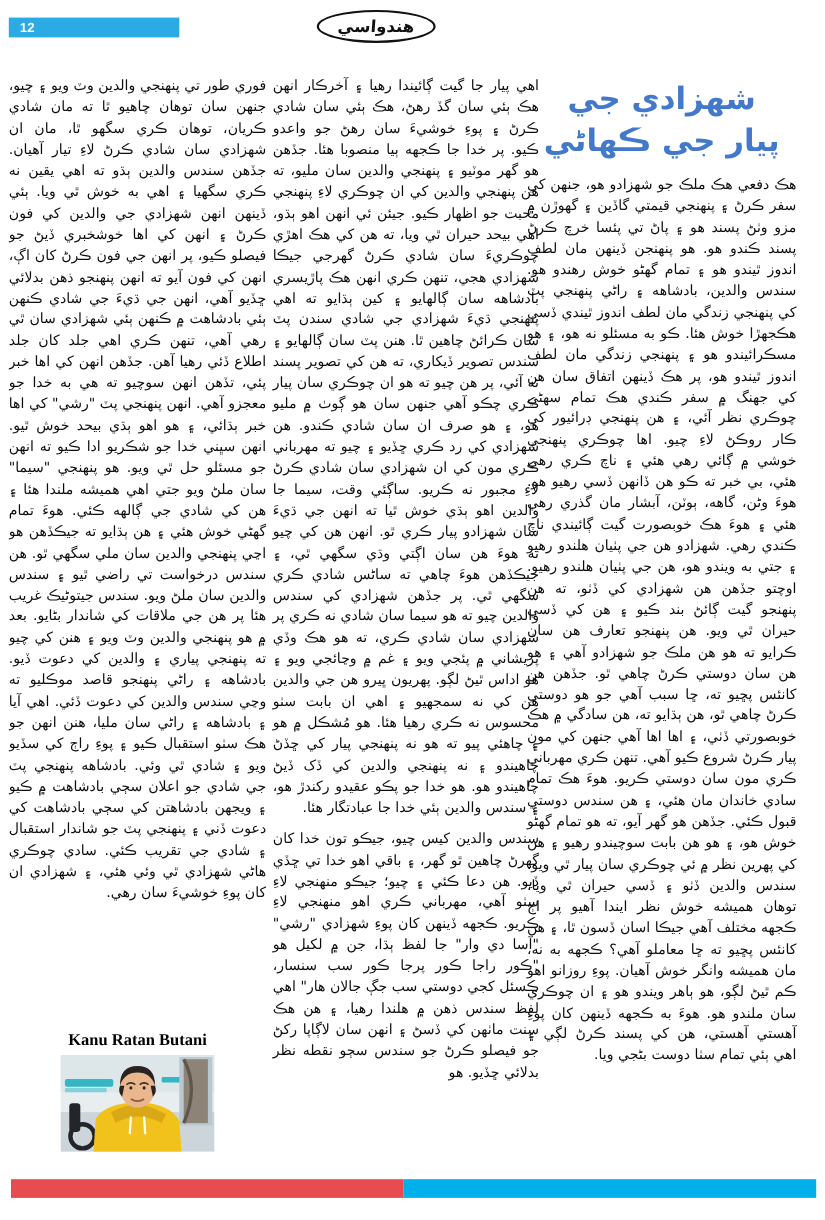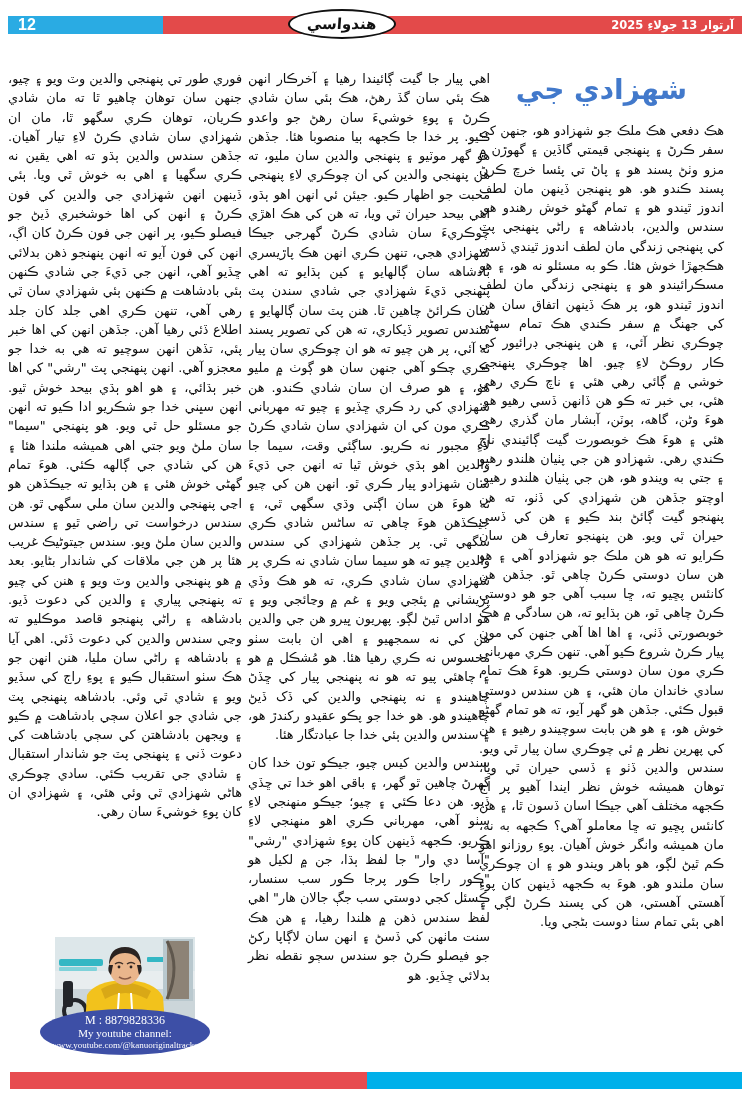--- a/index.html
+++ b/index.html
@@ -1,21 +1,21 @@
 <!DOCTYPE html>
 <html lang="sd" dir="ltr"><head>
 <meta charset="utf-8">
 <style>
   html,body{margin:0;padding:0;background:#ffffff;}
   body{width:750px;height:1109px;position:relative;font-family:"DejaVu Sans",sans-serif;overflow:hidden;}
 
   
   .header-bar{position:absolute;top:16px;left:8px;width:734px;height:18px;display:flex;}
   .header-blue{width:155px;height:100%;background:#2aabe3;display:flex;align-items:center;}
-  .page-num{color:#fff;font-weight:bold;font-size:16px;padding-left:10px;font-family:"Liberation Sans",sans-serif;}
+  .page-num{color:#fff;font-weight:bold;font-size:12px;padding-left:10px;font-family:"Liberation Sans",sans-serif;}
   .header-red{flex:1;height:100%;background:#e34a4a;display:flex;align-items:center;justify-content:flex-end;}
   .header-date{direction:rtl;color:#fff;font-weight:bold;font-size:11.5px;padding-left:8px;padding-right:8px;white-space:nowrap;}
   .masthead-oval{position:absolute;left:288px;top:9px;width:108px;height:30px;background:#fff;border:2.5px solid #111;
     border-radius:50%;display:flex;align-items:center;justify-content:center;box-sizing:border-box;}
   .masthead-text{direction:rtl;font-weight:bold;font-size:15px;color:#111;line-height:1;transform:skewX(-4deg);}
 
   
   .content{position:absolute;top:45px;left:8px;width:734px;height:1020px;}
   .col{position:absolute;top:0;direction:rtl;text-align:justify;font-size:12.8px;line-height:19.3px;color:#0c0c0c;margin-top:24px;}
   .col p{margin:0;}
@@ -43,48 +43,47 @@
   .footer-red{width:357px;height:100%;background:#e74c50;}
   .footer-cyan{flex:1;height:100%;background:#00b0ea;}
 </style>
 </head>
 <body>
 
 <div class="header-bar">
   <div class="header-blue">
     <span class="page-num">12</span>
   </div>
-  <div class="header-red">
-    <span class="header-date">آرتوار 13 جولاءِ 2025</span>
-  </div>
 </div>
 <div class="masthead-oval">
   <span class="masthead-text">هندواسي</span>
 </div>
 
 <div class="content">
 
   <div class="col col-right">
     <div class="article-title">
       <div>شهزادي جي</div>
+      <div>پيار جي ڪهاڻي</div>
     </div>
     <p>هڪ دفعي هڪ ملڪ جو شهزادو هو، جنهن کي سفر ڪرڻ ۽ پنهنجي قيمتي گاڏين ۽ گهوڙن ۾ مزو وٺڻ پسند هو ۽ پاڻ تي پئسا خرچ ڪرڻ پسند ڪندو هو. هو پنهنجن ڏينهن مان لطف اندوز ٿيندو هو ۽ تمام گهڻو خوش رهندو هو. سندس والدين، بادشاهه ۽ راڻي پنهنجي پٽ کي پنهنجي زندگي مان لطف اندوز ٿيندي ڏسي هڪجهڙا خوش هئا. ڪو به مسئلو نه هو، ۽ هو مسڪرائيندو هو ۽ پنهنجي زندگي مان لطف اندوز ٿيندو هو، پر هڪ ڏينهن اتفاق سان هن کي جهنگ ۾ سفر ڪندي هڪ تمام سهڻي چوڪري نظر آئي، ۽ هن پنهنجي ڊرائيور کي ڪار روڪڻ لاءِ چيو. اها چوڪري پنهنجي خوشي ۾ ڳائي رهي هئي ۽ ناچ ڪري رهي هئي، بي خبر ته ڪو هن ڏانهن ڏسي رهيو هو. هوءَ وڻن، گاهه، ٻوٽن، آبشار مان گذري رهي هئي ۽ هوءَ هڪ خوبصورت گيت ڳائيندي ناچ ڪندي رهي. شهزادو هن جي پٺيان هلندو رهيو ۽ جتي به ويندو هو، هن جي پٺيان هلندو رهيو. اوچتو جڏهن هن شهزادي کي ڏٺو، ته هن پنهنجو گيت ڳائڻ بند ڪيو ۽ هن کي ڏسي حيران ٿي ويو. هن پنهنجو تعارف هن سان ڪرايو ته هو هن ملڪ جو شهزادو آهي ۽ هو هن سان دوستي ڪرڻ چاهي ٿو. جڏهن هن کانئس پڇيو ته، ڇا سبب آهي جو هو دوستي ڪرڻ چاهي ٿو، هن ٻڌايو ته، هن سادگي ۾ هڪ خوبصورتي ڏٺي، ۽ اها اها آهي جنهن کي مون پيار ڪرڻ شروع ڪيو آهي. تنهن ڪري مهرباني ڪري مون سان دوستي ڪريو. هوءَ هڪ تمام سادي خاندان مان هئي، ۽ هن سندس دوستي قبول ڪئي. جڏهن هو گهر آيو، ته هو تمام گهڻو خوش هو، ۽ هو هن بابت سوچيندو رهيو ۽ هن کي پهرين نظر ۾ ئي چوڪري سان پيار ٿي ويو. سندس والدين ڏٺو ۽ ڏسي حيران ٿي ويا، توهان هميشه خوش نظر ايندا آهيو پر اڄ ڪجهه مختلف آهي جيڪا اسان ڏسون ٿا، ۽ هن کانئس پڇيو ته ڇا معاملو آهي؟ ڪجهه به نه، مان هميشه وانگر خوش آهيان. پوءِ روزانو اهو ڪم ٿيڻ لڳو، هو ٻاهر ويندو هو ۽ ان چوڪري سان ملندو هو. هوءَ به ڪجهه ڏينهن کان پوءِ آهستي آهستي، هن کي پسند ڪرڻ لڳي ۽ اهي ٻئي تمام سٺا دوست بڻجي ويا.</p>
   </div>
 
   <div class="col col-middle">
     <p>اهي پيار جا گيت ڳائيندا رهيا ۽ آخرڪار انهن هڪ ٻئي سان گڏ رهڻ، هڪ ٻئي سان شادي ڪرڻ ۽ پوءِ خوشيءَ سان رهڻ جو واعدو ڪيو. پر خدا جا ڪجهه ٻيا منصوبا هئا. جڏهن هو گهر موٽيو ۽ پنهنجي والدين سان مليو، ته هن پنهنجي والدين کي ان چوڪري لاءِ پنهنجي محبت جو اظهار ڪيو. جيئن ئي انهن اهو ٻڌو، اهي بيحد حيران ٿي ويا، ته هن کي هڪ اهڙي چوڪريءَ سان شادي ڪرڻ گهرجي جيڪا شهزادي هجي، تنهن ڪري انهن هڪ پاڙيسري بادشاهه سان ڳالهايو ۽ کين ٻڌايو ته اهي پنهنجي ڌيءَ شهزادي جي شادي سندن پٽ سان ڪرائڻ چاهين ٿا. هنن پٽ سان ڳالهايو ۽ سندس تصوير ڏيکاري، ته هن کي تصوير پسند نه آئي، پر هن چيو ته هو ان چوڪري سان پيار ڪري چڪو آهي جنهن سان هو ڳوٺ ۾ مليو هو، ۽ هو صرف ان سان شادي ڪندو. هن شهزادي کي رد ڪري ڇڏيو ۽ چيو ته مهرباني ڪري مون کي ان شهزادي سان شادي ڪرڻ لاءِ مجبور نه ڪريو. ساڳئي وقت، سيما جا والدين اهو ٻڌي خوش ٿيا ته انهن جي ڌيءَ سان شهزادو پيار ڪري ٿو. انهن هن کي چيو ته هوءَ هن سان اڳتي وڌي سگهي ٿي، ۽ جيڪڏهن هوءَ چاهي ته ساڻس شادي ڪري سگهي ٿي. پر جڏهن شهزادي کي سندس والدين چيو ته هو سيما سان شادي نه ڪري پر شهزادي سان شادي ڪري، ته هو هڪ وڏي پريشاني ۾ پئجي ويو ۽ غم ۾ وڃائجي ويو ۽ هو اداس ٿيڻ لڳو. پهريون ڀيرو هن جي والدين هن کي نه سمجهيو ۽ اهي ان بابت سٺو محسوس نه ڪري رهيا هئا. هو مُشڪل ۾ هو ۽ چاهئي پيو ته هو نه پنهنجي پيار کي ڇڏڻ چاهيندو ۽ نه پنهنجي والدين کي ڏک ڏيڻ چاهيندو هو. هو خدا جو پڪو عقيدو رکندڙ هو، ۽ سندس والدين ٻئي خدا جا عبادتگار هئا.</p>
     <p>سندس والدين کيس چيو، جيڪو تون خدا کان گهرڻ چاهين ٿو گهر، ۽ باقي اهو خدا تي ڇڏي ڏيو. هن دعا ڪئي ۽ چيو؛ جيڪو منهنجي لاءِ سٺو آهي، مهرباني ڪري اهو منهنجي لاءِ ڪريو. ڪجهه ڏينهن کان پوءِ شهزادي "رشي" "آسا دي وار" جا لفظ ٻڌا، جن ۾ لکيل هو "ڪور راجا ڪور پرجا ڪور سب سنسار، ڪسئل کجي دوستي سب جڳ جالان هار" اهي لفظ سندس ذهن ۾ هلندا رهيا، ۽ هن هڪ سنت ماٺهن کي ڏسڻ ۽ انهن سان لاڳاپا رکڻ جو فيصلو ڪرڻ جو سندس سڄو نقطه نظر بدلائي ڇڏيو. هو</p>
   </div>
 
   <div class="col col-left">
     <div class="col-left-text">
       <p>فوري طور تي پنهنجي والدين وٽ ويو ۽ چيو، جنهن سان توهان چاهيو ٿا ته مان شادي ڪريان، توهان ڪري سگهو ٿا، مان ان شهزادي سان شادي ڪرڻ لاءِ تيار آهيان. جڏهن سندس والدين ٻڌو ته اهي يقين نه ڪري سگهيا ۽ اهي به خوش ٿي ويا. ٻئي ڏينهن انهن شهزادي جي والدين کي فون ڪرڻ ۽ انهن کي اها خوشخبري ڏيڻ جو فيصلو ڪيو، پر انهن جي فون ڪرڻ کان اڳ، انهن کي فون آيو ته انهن پنهنجو ذهن بدلائي ڇڏيو آهي، انهن جي ڌيءَ جي شادي ڪنهن ٻئي بادشاهت ۾ ڪنهن ٻئي شهزادي سان ٿي رهي آهي، تنهن ڪري اهي جلد کان جلد اطلاع ڏئي رهيا آهن. جڏهن انهن کي اها خبر پئي، تڏهن انهن سوچيو ته هي به خدا جو معجزو آهي. انهن پنهنجي پٽ "رشي" کي اها خبر ٻڌائي، ۽ هو اهو ٻڌي بيحد خوش ٿيو. انهن سڀني خدا جو شڪريو ادا ڪيو ته انهن جو مسئلو حل ٿي ويو. هو پنهنجي "سيما" سان ملڻ ويو جتي اهي هميشه ملندا هئا ۽ هن کي شادي جي ڳالهه ڪئي. هوءَ تمام گهڻي خوش هئي ۽ هن ٻڌايو ته جيڪڏهن هو اڃي پنهنجي والدين سان ملي سگهي ٿو. هن سندس درخواست تي راضي ٿيو ۽ سندس والدين سان ملڻ ويو. سندس جيتوڻيڪ غريب هئا پر هن جي ملاقات کي شاندار بڻايو. بعد ۾ هو پنهنجي والدين وٽ ويو ۽ هنن کي چيو ته پنهنجي پياري ۽ والدين کي دعوت ڏيو. بادشاهه ۽ راڻي پنهنجو قاصد موڪليو ته وڃي سندس والدين کي دعوت ڏئي. اهي آيا ۽ بادشاهه ۽ راڻي سان مليا، هنن انهن جو هڪ سٺو استقبال ڪيو ۽ پوءِ راڄ کي سڏيو ويو ۽ شادي ٿي وئي. بادشاهه پنهنجي پٽ جي شادي جو اعلان سڄي بادشاهت ۾ ڪيو ۽ ويجهن بادشاهتن کي سڄي بادشاهت کي دعوت ڏني ۽ پنهنجي پٽ جو شاندار استقبال ۽ شادي جي تقريب ڪئي. سادي چوڪري هاڻي شهزادي ٿي وئي هئي، ۽ شهزادي ان کان پوءِ خوشيءَ سان رهي.</p>
     </div>
 
     <div class="photo-block">
+      <div class="photo-caption">Kanu Ratan Butani</div>
 
       <svg class="photo-frame" viewBox="0 0 140 88" xmlns="http://www.w3.org/2000/svg">
 
         <rect x="0" y="0" width="140" height="88" fill="#e8edef"></rect>
         <rect x="0" y="0" width="140" height="34" fill="#dde7ea"></rect>
         <rect x="0" y="52" width="140" height="36" fill="#ccd6da"></rect>
 
         <rect x="4" y="22" width="44" height="7" rx="2" fill="#33b7c4"></rect>
         <rect x="4" y="30" width="38" height="4" rx="1" fill="#7fd2da"></rect>
         <rect x="92" y="20" width="18" height="5" rx="1" fill="#33b7c4"></rect>
@@ -107,25 +106,20 @@
         <path d="M54 28 q-2 6 2 10 l2-10 Z" fill="#2a2321"></path>
         <path d="M86 28 q2 6 -2 10 l-2-10 Z" fill="#2a2321"></path>
 
         <path d="M60 27 q4 -3 8 0" stroke="#3a2d26" stroke-width="1.5" fill="none"></path>
         <path d="M72 27 q4 -3 8 0" stroke="#3a2d26" stroke-width="1.5" fill="none"></path>
         <circle cx="64" cy="30" r="1.4" fill="#2a2321"></circle>
         <circle cx="76" cy="30" r="1.4" fill="#2a2321"></circle>
         <path d="M64 40 q6 4 12 0" stroke="#8a5b44" stroke-width="1.6" fill="none"></path>
       </svg>
 
-      <div class="badge-oval">
-        <div class="badge-line1">M : 8879828336</div>
-        <div class="badge-line2">My youtube channel:</div>
-        <div class="badge-line3">www.youtube.com/@kanuoriginaltracks</div>
-      </div>
     </div>
   </div>
 
 </div>
 
 <div class="footer-bar">
   <div class="footer-red"></div>
   <div class="footer-cyan"></div>
 </div>
 

